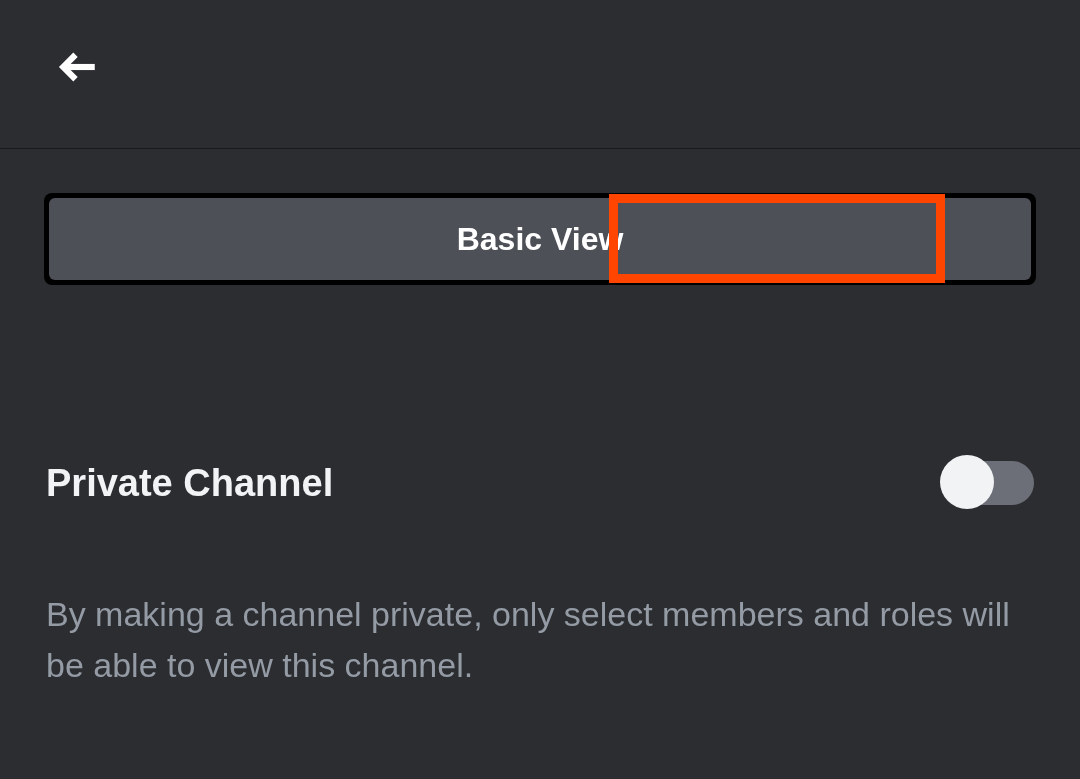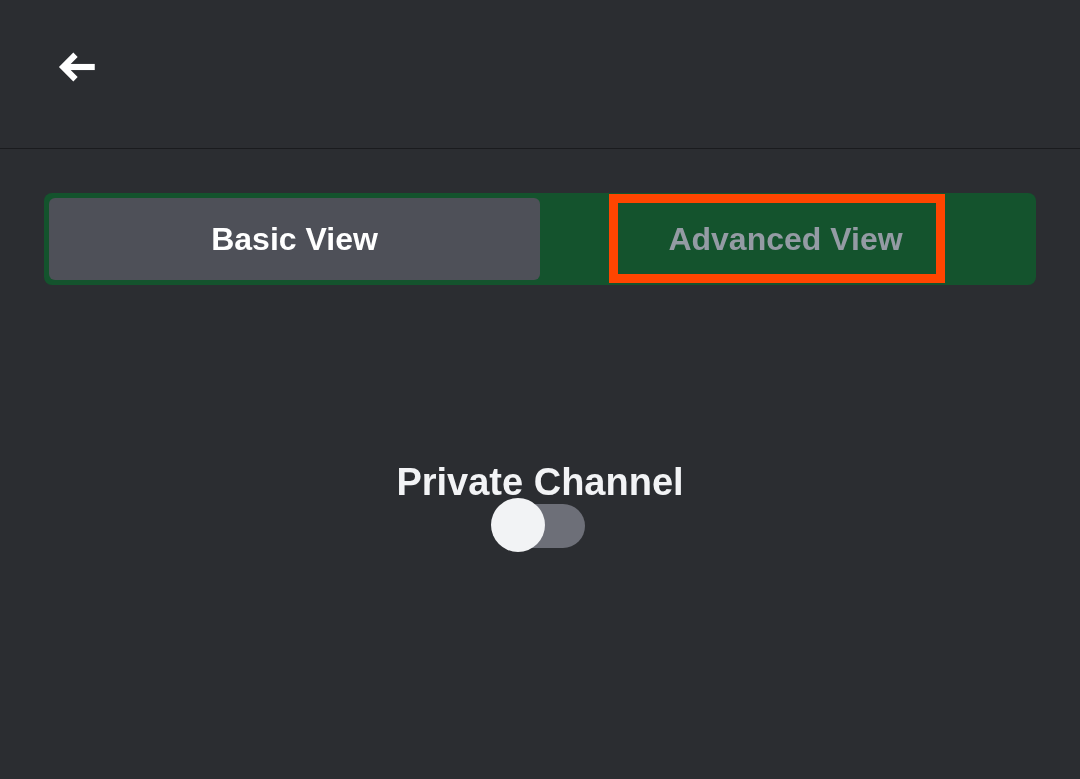--- a/index.html
+++ b/index.html
@@ -49,21 +49,21 @@
       letter-spacing: -0.5px;
     }
     
     .content {
       padding: 44px;
     }
     
     .segmented-control {
       display: flex;
       width: 100%;
-      background-color: #14532d;
+      background-color: #000000;
       border-radius: 8px;
       padding: 5px;
       height: 92px;
       position: relative;
     }
     
     .segment {
       flex: 1;
       display: flex;
       align-items: center;
@@ -94,21 +94,20 @@
       pointer-events: none;
       z-index: 10;
     }
     
     .setting-row {
       display: flex;
       align-items: center;
       justify-content: space-between;
       margin-top: 176px;
       padding: 0 2px;
-      flex-direction: column;
     }
     
     .setting-label {
       font-size: 38px;
       font-weight: 600;
       color: #f2f3f5;
     }
     
     .toggle {
       position: relative;
@@ -149,26 +148,24 @@
       <polyline points="10 19 3 12 10 5"></polyline>
     </svg>
   </div>
 </div>
 
 <div class="content">
   <div class="segmented-control">
     <div class="segment active">
       <span>Basic View</span>
     </div>
-    <div class="segment inactive">
-      <span>Advanced View</span>
-    </div>
     <div class="highlight-box"></div>
   </div>
 
   <div class="setting-row">
     <div class="setting-label">Private Channel</div>
     <div class="toggle">
       <div class="toggle-thumb"></div>
     </div>
   </div>
 
+  <div class="setting-description">By making a channel private, only select members and roles will be able to view this channel.</div>
 </div>
 
 </body></html>

